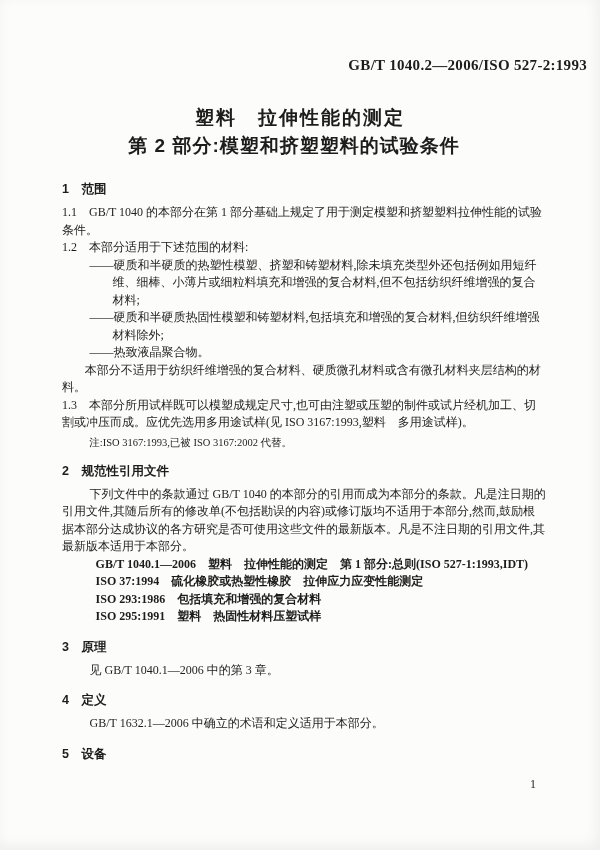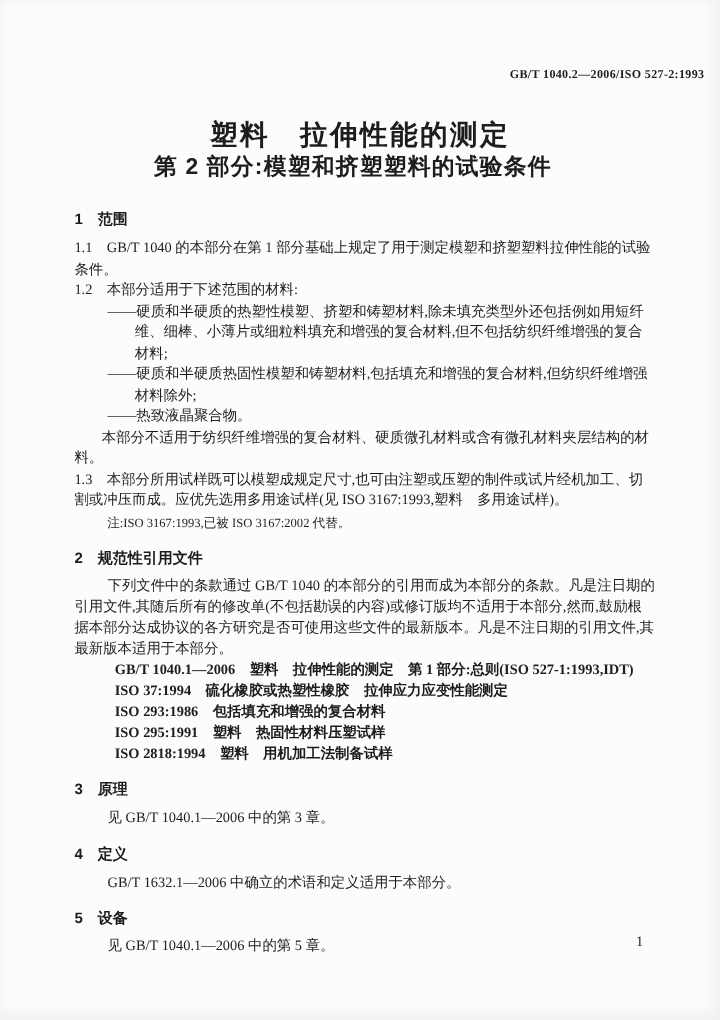--- a/index.html
+++ b/index.html
@@ -14,30 +14,30 @@
     background: #fcfcfa;
     color: #1d1d1d;
     overflow: hidden;
     box-shadow: inset -3px -4px 14px rgba(0,0,0,0.06);
   }
   .doc-code {
     padding-top: 57px;
     padding-right: 13px;
     text-align: right;
     font-weight: bold;
-    font-size: 10px;
+    font-size: 15px;
     letter-spacing: 0.3px;
     font-family: "Liberation Serif", "DejaVu Serif", serif;
   }
   .title1 {
     margin: 32px 0 0 0;
     text-align: center;
     font-family: "Liberation Sans", "DejaVu Sans", sans-serif;
     font-weight: bold;
-    font-size: 23px;
+    font-size: 19px;
     line-height: 24px;
     letter-spacing: 2px;
   }
   .title2 {
     margin: 4px 12px 0 0;
     text-align: center;
     font-family: "Liberation Sans", "DejaVu Sans", sans-serif;
     font-weight: bold;
     font-size: 19px;
     line-height: 24px;
@@ -98,28 +98,26 @@
     <p class="exclusion">本部分不适用于纺织纤维增强的复合材料、硬质微孔材料或含有微孔材料夹层结构的材料。</p>
     <p>1.3　本部分所用试样既可以模塑成规定尺寸,也可由注塑或压塑的制件或试片经机加工、切割或冲压而成。应优先选用多用途试样(见 ISO 3167:1993,塑料　多用途试样)。</p>
     <p class="note">注:ISO 3167:1993,已被 ISO 3167:2002 代替。</p>
 
     <h2>2　规范性引用文件</h2>
     <p class="indent">下列文件中的条款通过 GB/T 1040 的本部分的引用而成为本部分的条款。凡是注日期的引用文件,其随后所有的修改单(不包括勘误的内容)或修订版均不适用于本部分,然而,鼓励根据本部分达成协议的各方研究是否可使用这些文件的最新版本。凡是不注日期的引用文件,其最新版本适用于本部分。</p>
     <p class="hang">GB/T 1040.1—2006　塑料　拉伸性能的测定　第 1 部分:总则(ISO 527-1:1993,IDT)</p>
     <p class="hang">ISO 37:1994　硫化橡胶或热塑性橡胶　拉伸应力应变性能测定</p>
     <p class="hang">ISO 293:1986　包括填充和增强的复合材料</p>
     <p class="hang">ISO 295:1991　塑料　热固性材料压塑试样</p>
-    <p class="hang">ISO 2818:1994　塑料　用机加工法制备试样</p>
 
     <h2>3　原理</h2>
     <p class="indent">见 GB/T 1040.1—2006 中的第 3 章。</p>
 
     <h2>4　定义</h2>
     <p class="indent">GB/T 1632.1—2006 中确立的术语和定义适用于本部分。</p>
 
     <h2>5　设备</h2>
-    <p class="indent">见 GB/T 1040.1—2006 中的第 5 章。</p>
 
   </div>
 
   <div class="page-number">1</div>
 
 </div>
 
 </body></html>

